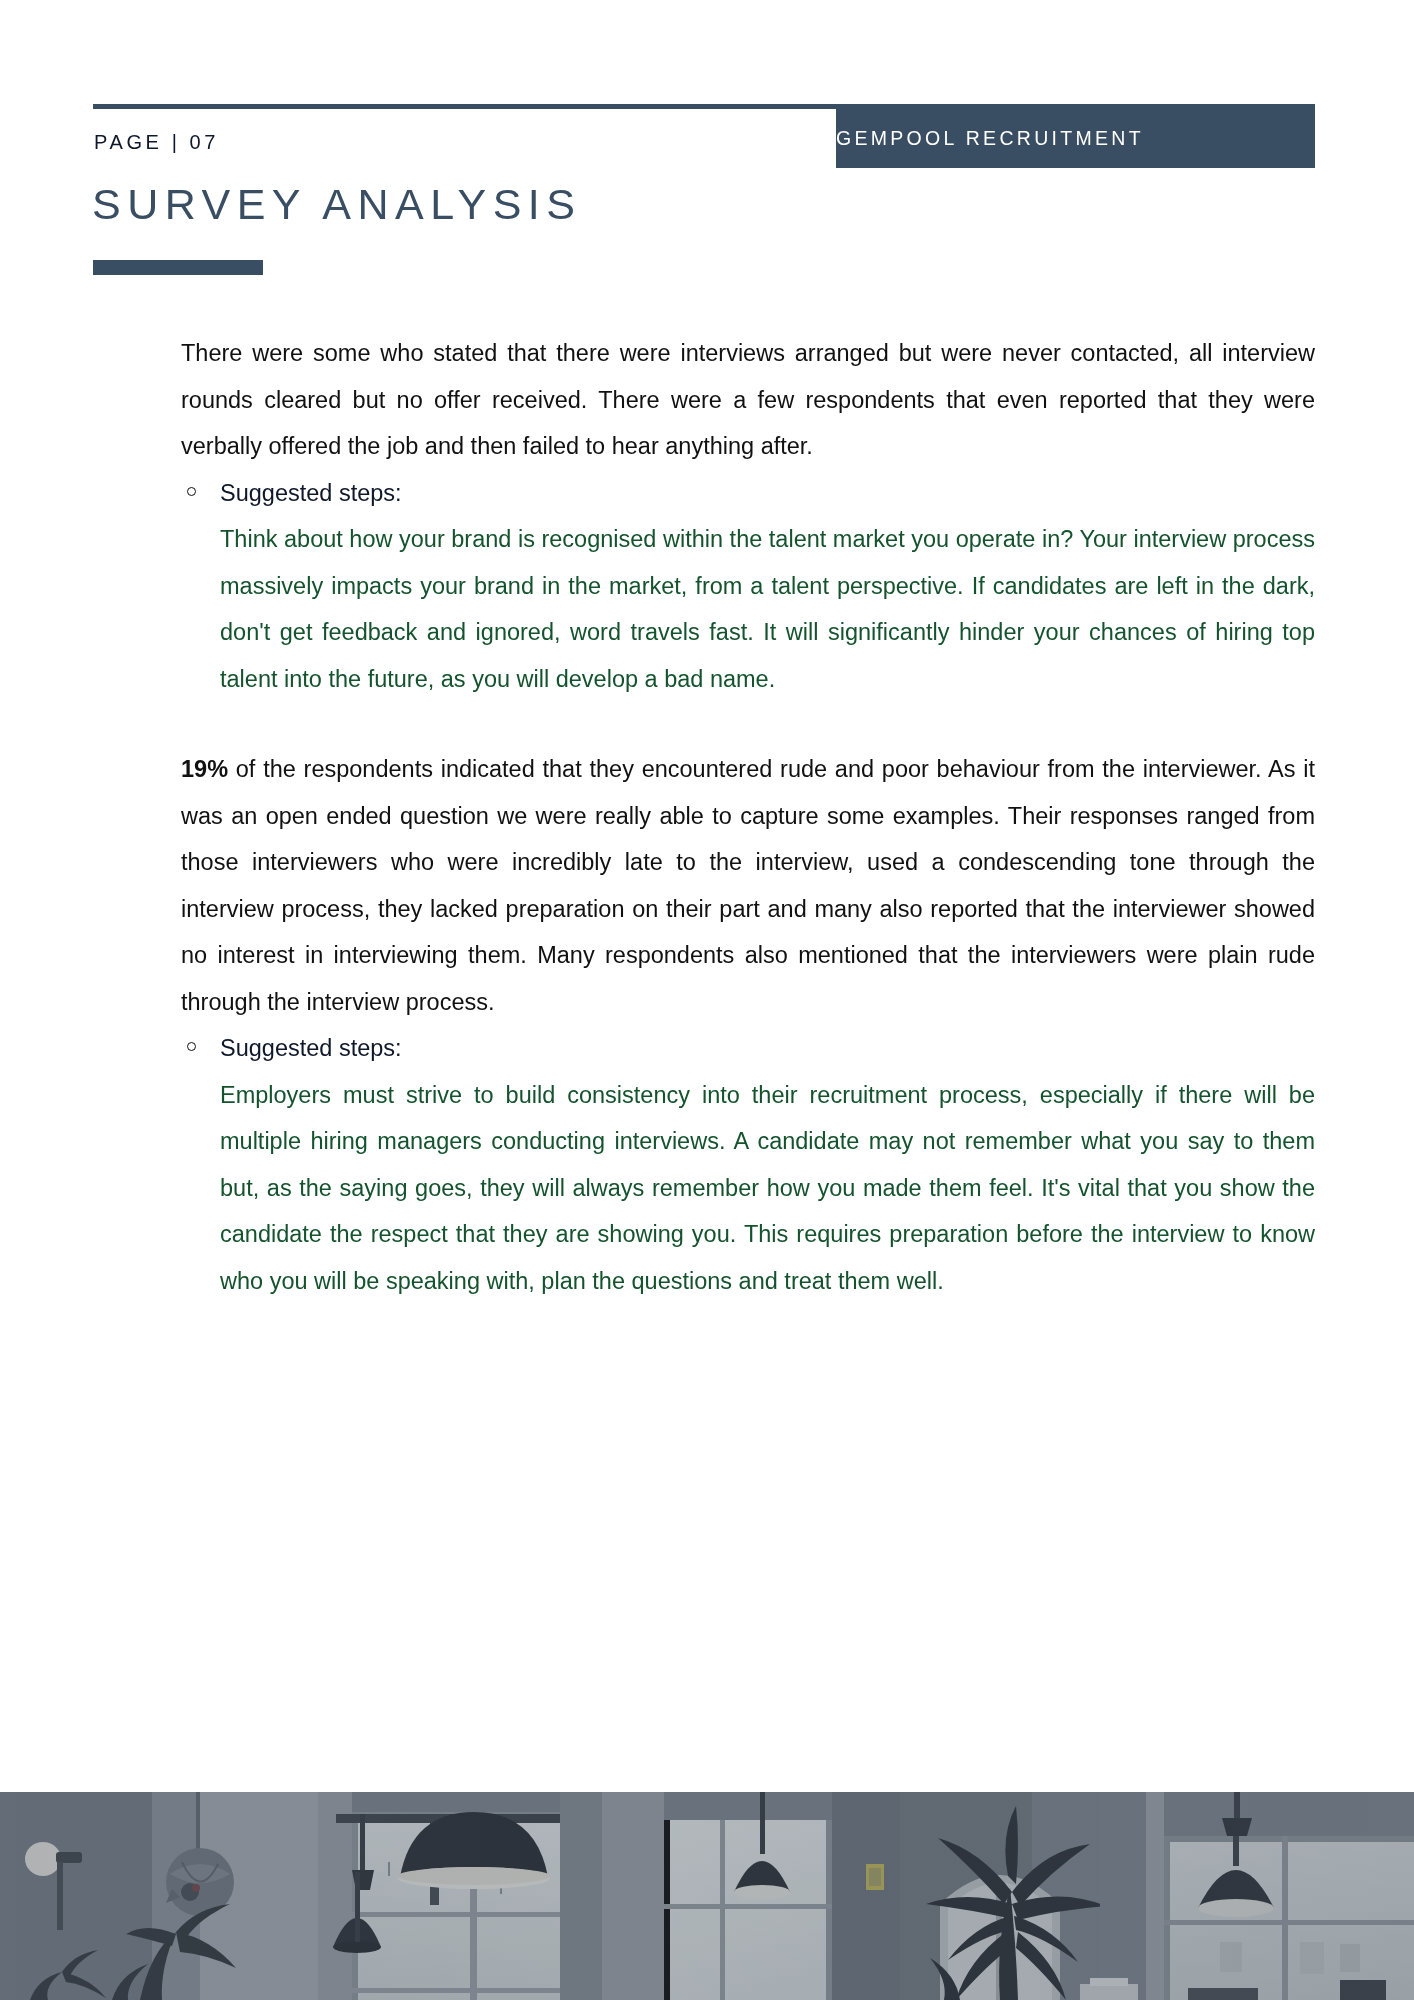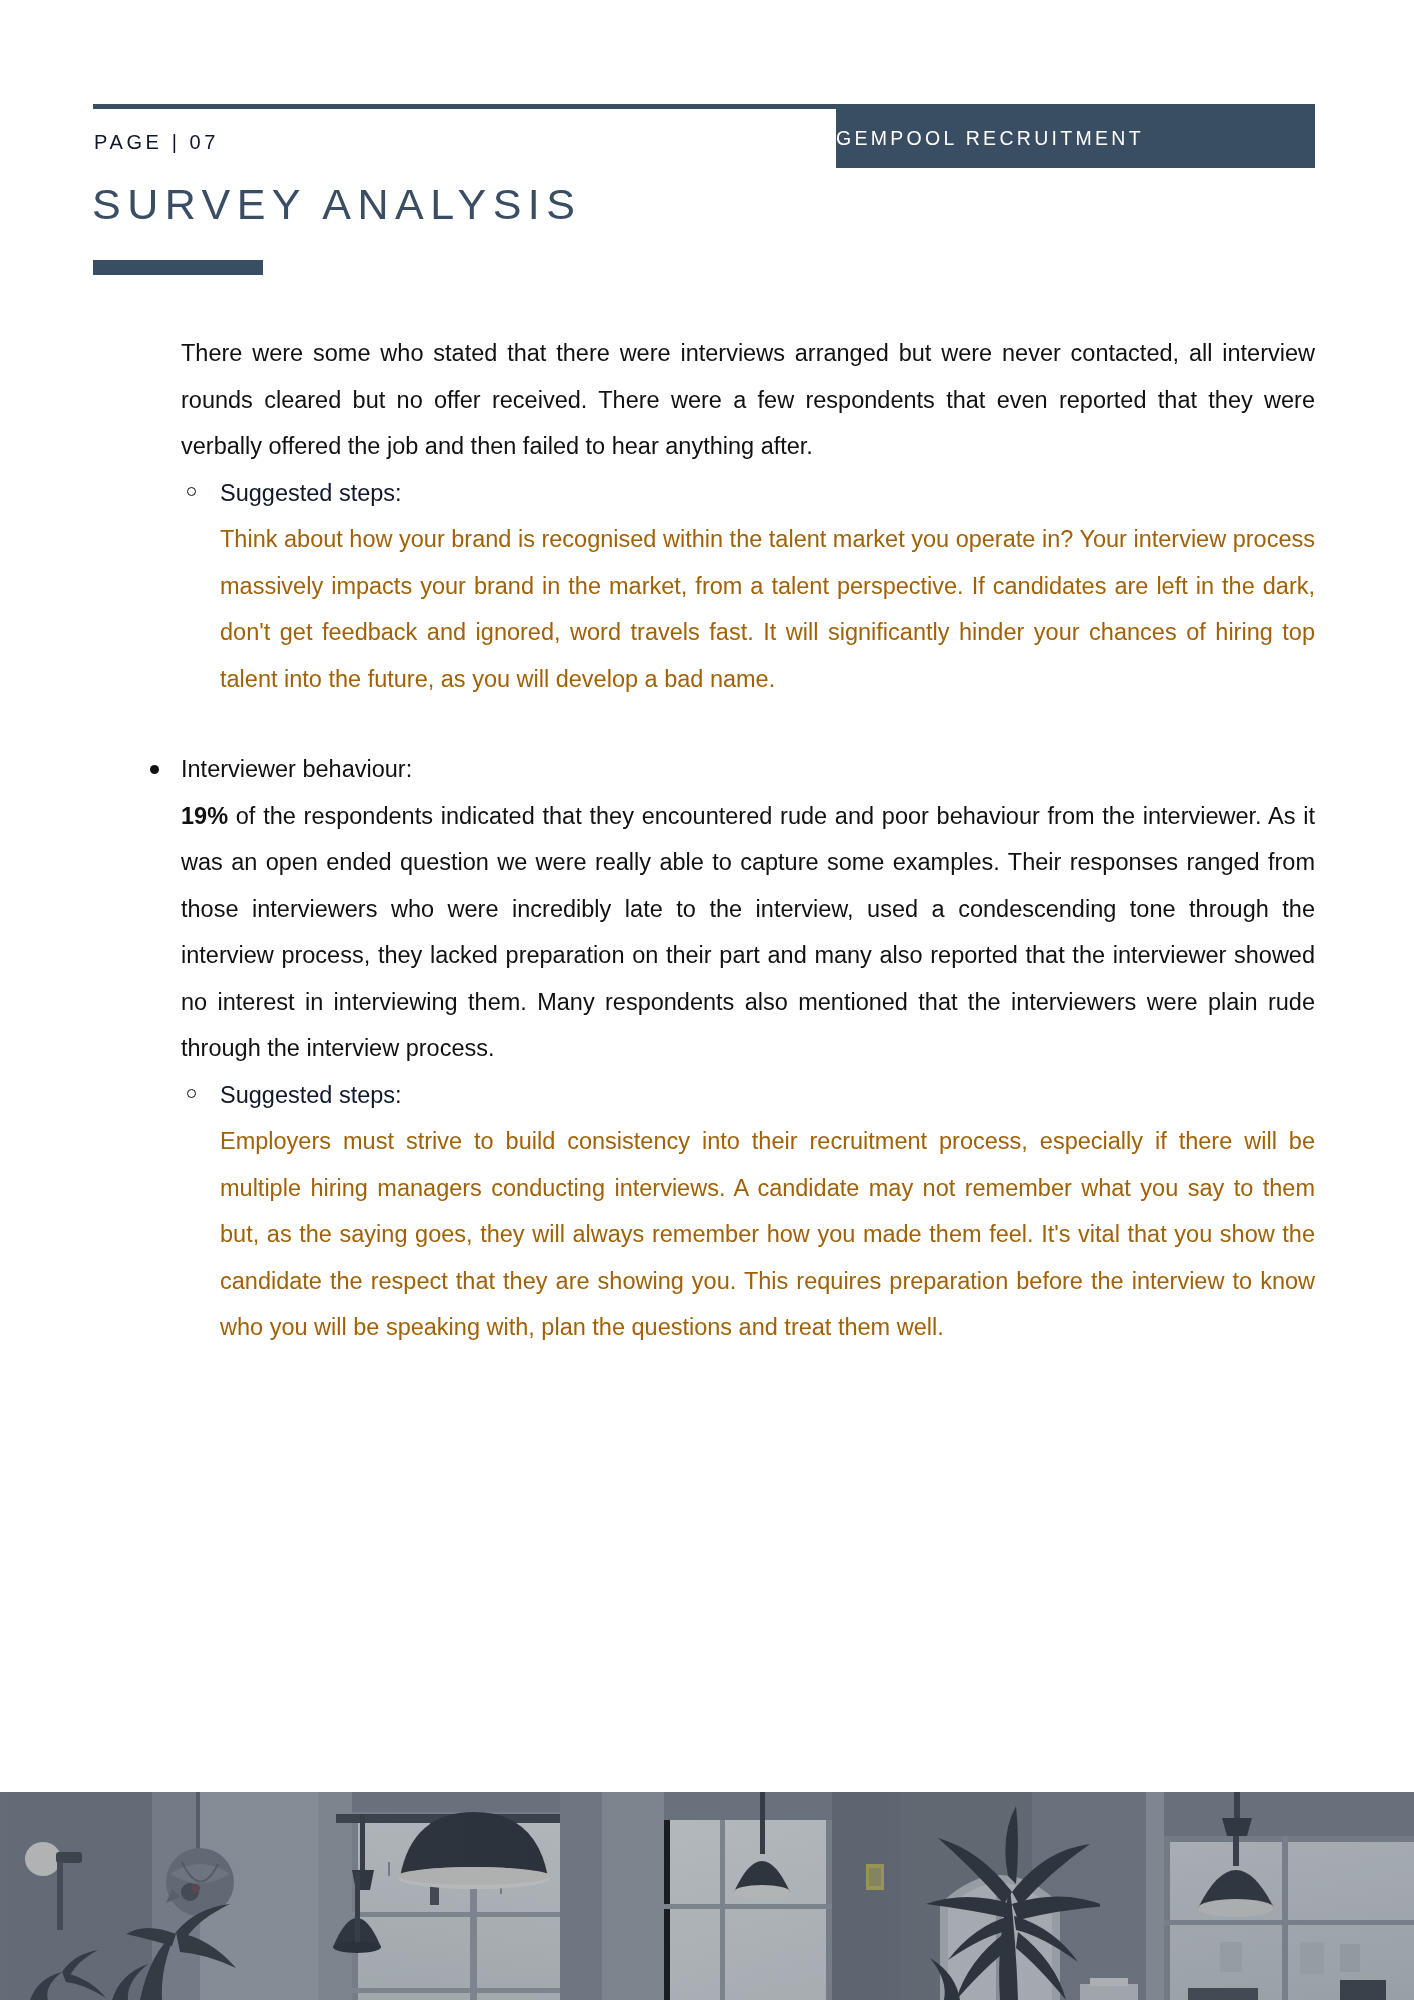--- a/index.html
+++ b/index.html
@@ -113,21 +113,21 @@
     text-align: justify;
     text-justify: inter-word;
   }
 
   
   .para-l2 {
     margin-left: 172px;
     margin-right: 99px;
     font-size: 23.5px;
     line-height: 46.5px;
-    color: #a16207;
+    color: #14532d;
     text-align: justify;
     text-justify: inter-word;
   }
 
   
   .li-hollow {
     position: relative;
     margin-left: 172px;
     margin-right: 99px;
     font-size: 23.5px;
@@ -207,24 +207,20 @@
 
     <div class="li-hollow">
       <span class="marker"></span>
       <span>Suggested steps:</span>
     </div>
 
     <p class="para-l2">Think about how your brand is recognised within the talent market you operate in? Your interview process massively impacts your brand in the market, from a talent perspective. If candidates are left in the dark, don't get feedback and ignored, word travels fast. It will significantly hinder your chances of hiring top talent into the future, as you will develop a bad name.</p>
 
     <div class="gap-lg"></div>
 
-    <div class="li-solid">
-      <span class="marker"></span>
-      <span>Interviewer behaviour:</span>
-    </div>
 
     <p class="para-l1"><span class="bold">19%</span><span> of the respondents indicated that they encountered rude and poor behaviour from the interviewer. As it was an open ended question we were really able to capture some examples. Their responses ranged from those interviewers who were incredibly late to the interview, used a condescending tone through the interview process, they lacked preparation on their part and many also reported that the interviewer showed no interest in interviewing them. Many respondents also mentioned that the interviewers were plain rude through the interview process.</span></p>
 
     <div class="li-hollow">
       <span class="marker"></span>
       <span>Suggested steps:</span>
     </div>
 
     <p class="para-l2">Employers must strive to build consistency into their recruitment process, especially if there will be multiple hiring managers conducting interviews. A candidate may not remember what you say to them but, as the saying goes, they will always remember how you made them feel. It's vital that you show the candidate the respect that they are showing you. This requires preparation before the interview to know who you will be speaking with, plan the questions and treat them well.</p>
   </div>

